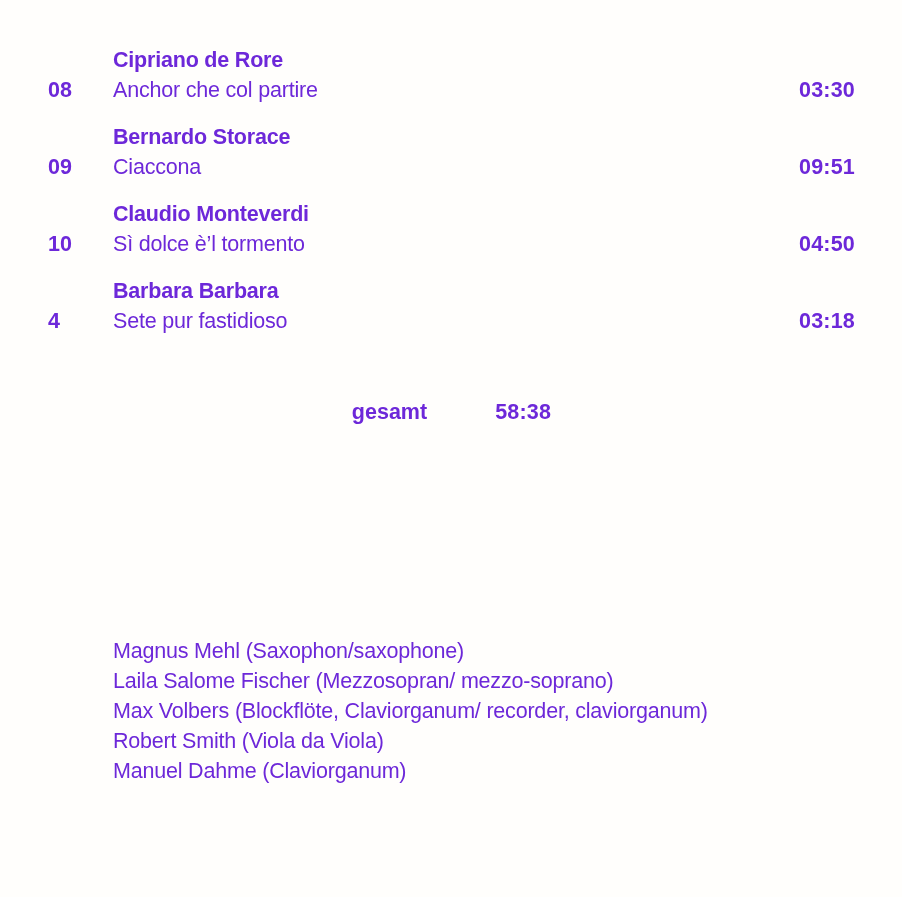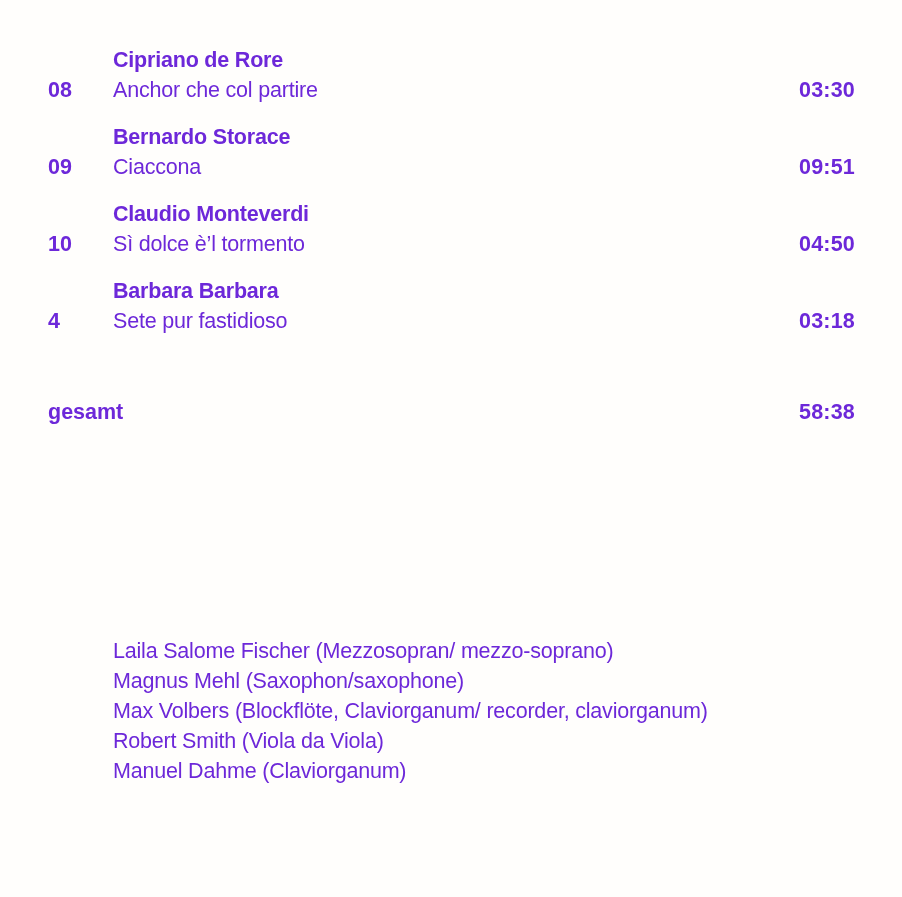--- a/index.html
+++ b/index.html
@@ -31,21 +31,21 @@
     grid-template-columns: 65px 1fr auto;
     align-items: baseline;
     font-size: 21.5px;
     line-height: 29px;
   }
   .track-num { font-weight: 700; }
   .track-title { letter-spacing: -0.2px; }
   .track-time { font-weight: 700; letter-spacing: 0.2px; }
   .total-row {
     display: flex;
-    justify-content: space-between;
+    justify-content: center;
     align-items: baseline;
     margin-top: 62px;
     font-size: 21.5px;
     line-height: 29px;
     font-weight: 700;
   }
   .total-time { margin-left: 68px; letter-spacing: 0.2px; }
   .credits {
     margin-top: 209px;
     padding-left: 65px;
@@ -110,21 +110,21 @@
       </article>
 
       <div class="total-row">
         <span class="total-label">gesamt</span>
         <span class="total-time">58:38</span>
       </div>
 
     </section>
 
     <section class="credits">
+      <p class="credit-line">Magnus Mehl (Saxophon/saxophone)</p>
       <p class="credit-line">Laila Salome Fischer (Mezzosopran/ mezzo-soprano)</p>
-      <p class="credit-line">Magnus Mehl (Saxophon/saxophone)</p>
       <p class="credit-line">Max Volbers (Blockflöte, Claviorganum/ recorder, claviorganum)</p>
       <p class="credit-line">Robert Smith (Viola da Viola)</p>
       <p class="credit-line">Manuel Dahme (Claviorganum)</p>
     </section>
 
   </main>
 </div>
 
 </body></html>

